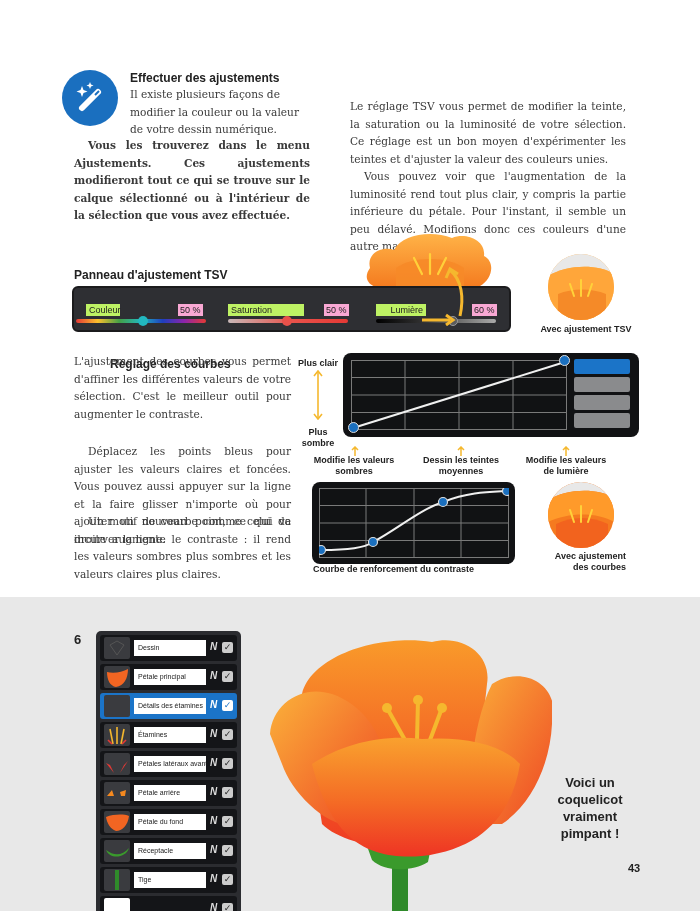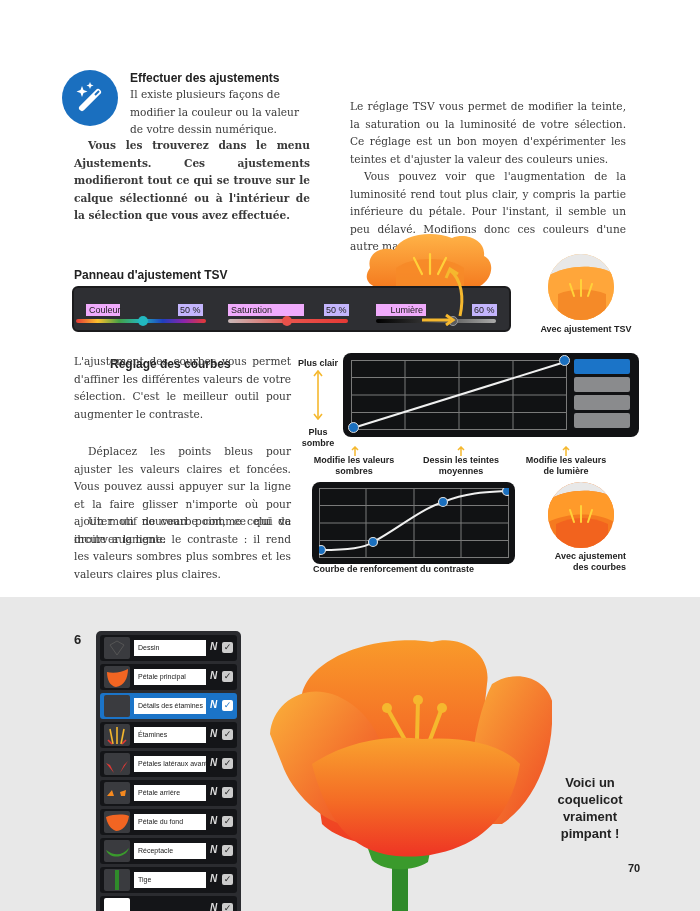--- a/index.html
+++ b/index.html
@@ -10,22 +10,22 @@
 
   .heading { font-family: "Liberation Sans", sans-serif; font-weight: bold; font-size: 12px; color: #222; line-height: 17px; }
   .body-text { font-family: "DejaVu Serif", serif; font-size: 10.6px; line-height: 17.5px; color: #3a3a3a; text-align: justify; }
   .cap { font-family: "Liberation Sans", sans-serif; font-weight: bold; font-size: 9px; color: #222; line-height: 11px; }
 
   
   .icon-circle { left: 62px; top: 70px; width: 56px; height: 56px; border-radius: 50%; background: #1a6fbf; }
 
   
   .tsv-panel { left: 72px; top: 286px; width: 439px; height: 46px; background: #2e2f33; border-radius: 6px; border: 2px solid #1b1b1d; }
-  .tsv-label { position: absolute; top: 16px; height: 12px; background: #f0abfc; font-family: "Liberation Sans", sans-serif; font-size: 9px; line-height: 12px; padding: 0 3px; color: #222; }
-  .tsv-pct { position: absolute; top: 16px; height: 12px; background: #c4b5fd; font-family: "Liberation Sans", sans-serif; font-size: 9px; line-height: 12px; padding: 0 2px; color: #222; }
+  .tsv-label { position: absolute; top: 16px; height: 12px; background: #bef264; font-family: "Liberation Sans", sans-serif; font-size: 9px; line-height: 12px; padding: 0 3px; color: #222; }
+  .tsv-pct { position: absolute; top: 16px; height: 12px; background: #f9a8d4; font-family: "Liberation Sans", sans-serif; font-size: 9px; line-height: 12px; padding: 0 2px; color: #222; }
   .track { position: absolute; top: 31px; height: 4px; border-radius: 2px; }
   .knob { position: absolute; top: 28px; width: 10px; height: 10px; border-radius: 50%; }
 
   
   .curve-panel { left: 343px; top: 353px; width: 296px; height: 84px; background: #111214; border-radius: 8px; }
   .curve-grid { position: absolute; left: 8px; top: 7px; width: 216px; height: 70px; }
   .swatch { position: absolute; left: 231px; width: 56px; height: 15px; border-radius: 2px; background: #8a8b8d; }
 
   .curve2-panel { left: 312px; top: 482px; width: 203px; height: 82px; background: #111214; border-radius: 8px; }
 
@@ -348,13 +348,13 @@
     <path d="M50 140 C80 120 120 110 160 115 C200 112 240 120 258 140 C250 190 220 225 160 232 C110 236 70 220 50 140Z" fill="url(#pf)"></path>
   </svg>
 </div>
 
 <div class="abs closing">
   <div>Voici un</div>
   <div>coquelicot</div>
   <div>vraiment</div>
   <div>pimpant !</div>
 </div>
-<div class="abs pageno">70</div>
+<div class="abs pageno">43</div>
 
 </body></html>

